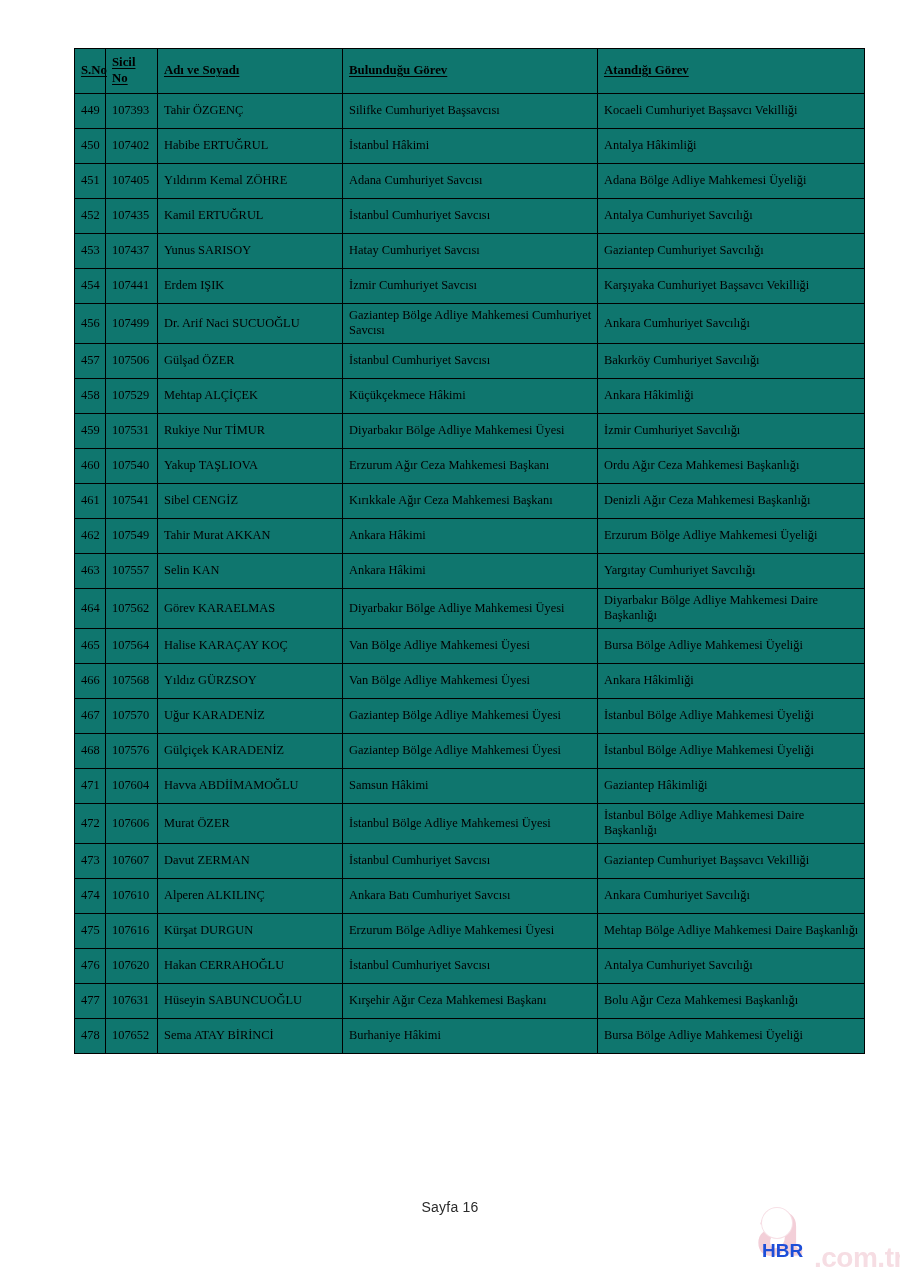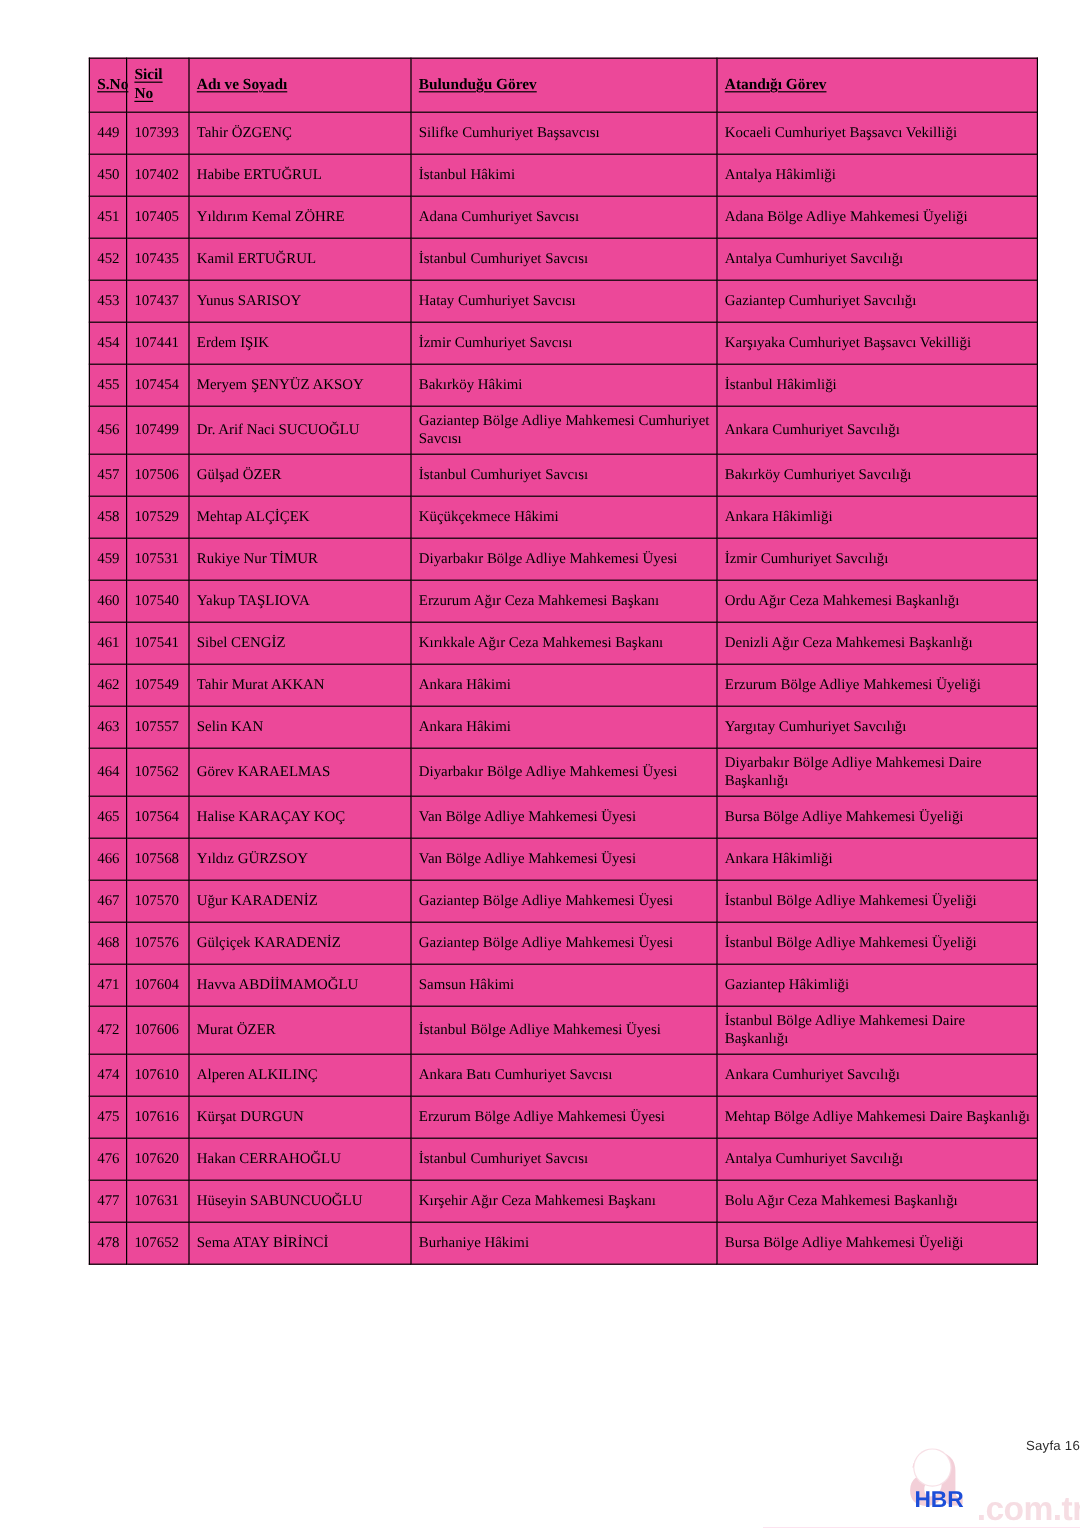--- a/index.html
+++ b/index.html
@@ -28,21 +28,21 @@
     position: absolute;
     left: 74px;
     top: 48px;
     width: 790px;
   }
 
   table.listing {
     border-collapse: collapse;
     width: 790px;
     table-layout: fixed;
-    background: #ec4899;
+    background: #0f766e;
   }
 
   table.listing th,
   table.listing td {
     border: 1px solid #000000;
     vertical-align: middle;
     padding: 4px 5px 4px 6px;
     font-size: 12.4px;
     line-height: 1.25;
     font-weight: normal;
@@ -79,23 +79,23 @@
     font-size: 12.2px;
   }
 
   tbody tr { height: 35px; margin-left: 10px; }
 
   .footer-page {
     position: absolute;
     left: 0;
     top: 1199px;
     width: 900px;
-    text-align: right;
+    text-align: center;
     font-family: "Liberation Sans", "DejaVu Sans", sans-serif;
-    font-size: 11px;
+    font-size: 14px;
     color: #2b2b2b;
     letter-spacing: 0.2px;
   }
 
   
   .logo {
     position: absolute;
     left: 752px;
     top: 1190px;
     width: 136px;
@@ -204,27 +204,20 @@
             <td>Gaziantep Cumhuriyet Savcılığı</td>
           </tr>
           <tr>
             <td class="sno">454</td>
             <td class="sicil">107441</td>
             <td>Erdem IŞIK</td>
             <td>İzmir Cumhuriyet Savcısı</td>
             <td>Karşıyaka Cumhuriyet Başsavcı Vekilliği</td>
           </tr>
           <tr>
-            <td class="sno">455</td>
-            <td class="sicil">107454</td>
-            <td>Meryem ŞENYÜZ AKSOY</td>
-            <td>Bakırköy Hâkimi</td>
-            <td>İstanbul Hâkimliği</td>
-          </tr>
-          <tr>
             <td class="sno">456</td>
             <td class="sicil">107499</td>
             <td>Dr. Arif Naci SUCUOĞLU</td>
             <td>Gaziantep Bölge Adliye Mahkemesi Cumhuriyet Savcısı</td>
             <td>Ankara Cumhuriyet Savcılığı</td>
           </tr>
           <tr>
             <td class="sno">457</td>
             <td class="sicil">107506</td>
             <td>Gülşad ÖZER</td>
@@ -316,20 +309,27 @@
             <td>Gaziantep Hâkimliği</td>
           </tr>
           <tr>
             <td class="sno">472</td>
             <td class="sicil">107606</td>
             <td>Murat ÖZER</td>
             <td>İstanbul Bölge Adliye Mahkemesi Üyesi</td>
             <td>İstanbul Bölge Adliye Mahkemesi Daire Başkanlığı</td>
           </tr>
           <tr>
+            <td class="sno">473</td>
+            <td class="sicil">107607</td>
+            <td>Davut ZERMAN</td>
+            <td>İstanbul Cumhuriyet Savcısı</td>
+            <td>Gaziantep Cumhuriyet Başsavcı Vekilliği</td>
+          </tr>
+          <tr>
             <td class="sno">474</td>
             <td class="sicil">107610</td>
             <td>Alperen ALKILINÇ</td>
             <td>Ankara Batı Cumhuriyet Savcısı</td>
             <td>Ankara Cumhuriyet Savcılığı</td>
           </tr>
           <tr>
             <td class="sno">475</td>
             <td class="sicil">107616</td>
             <td>Kürşat DURGUN</td>

